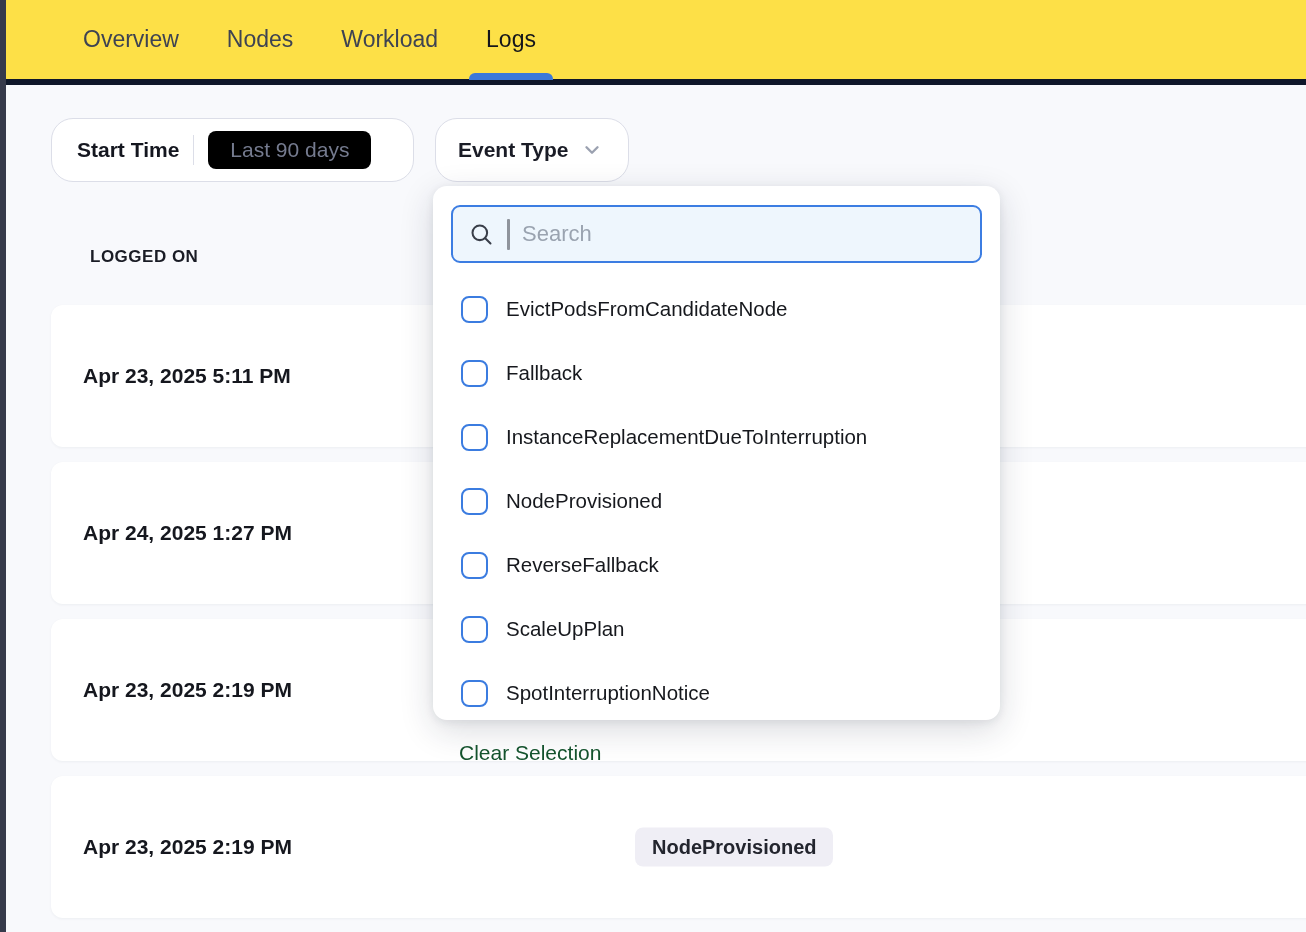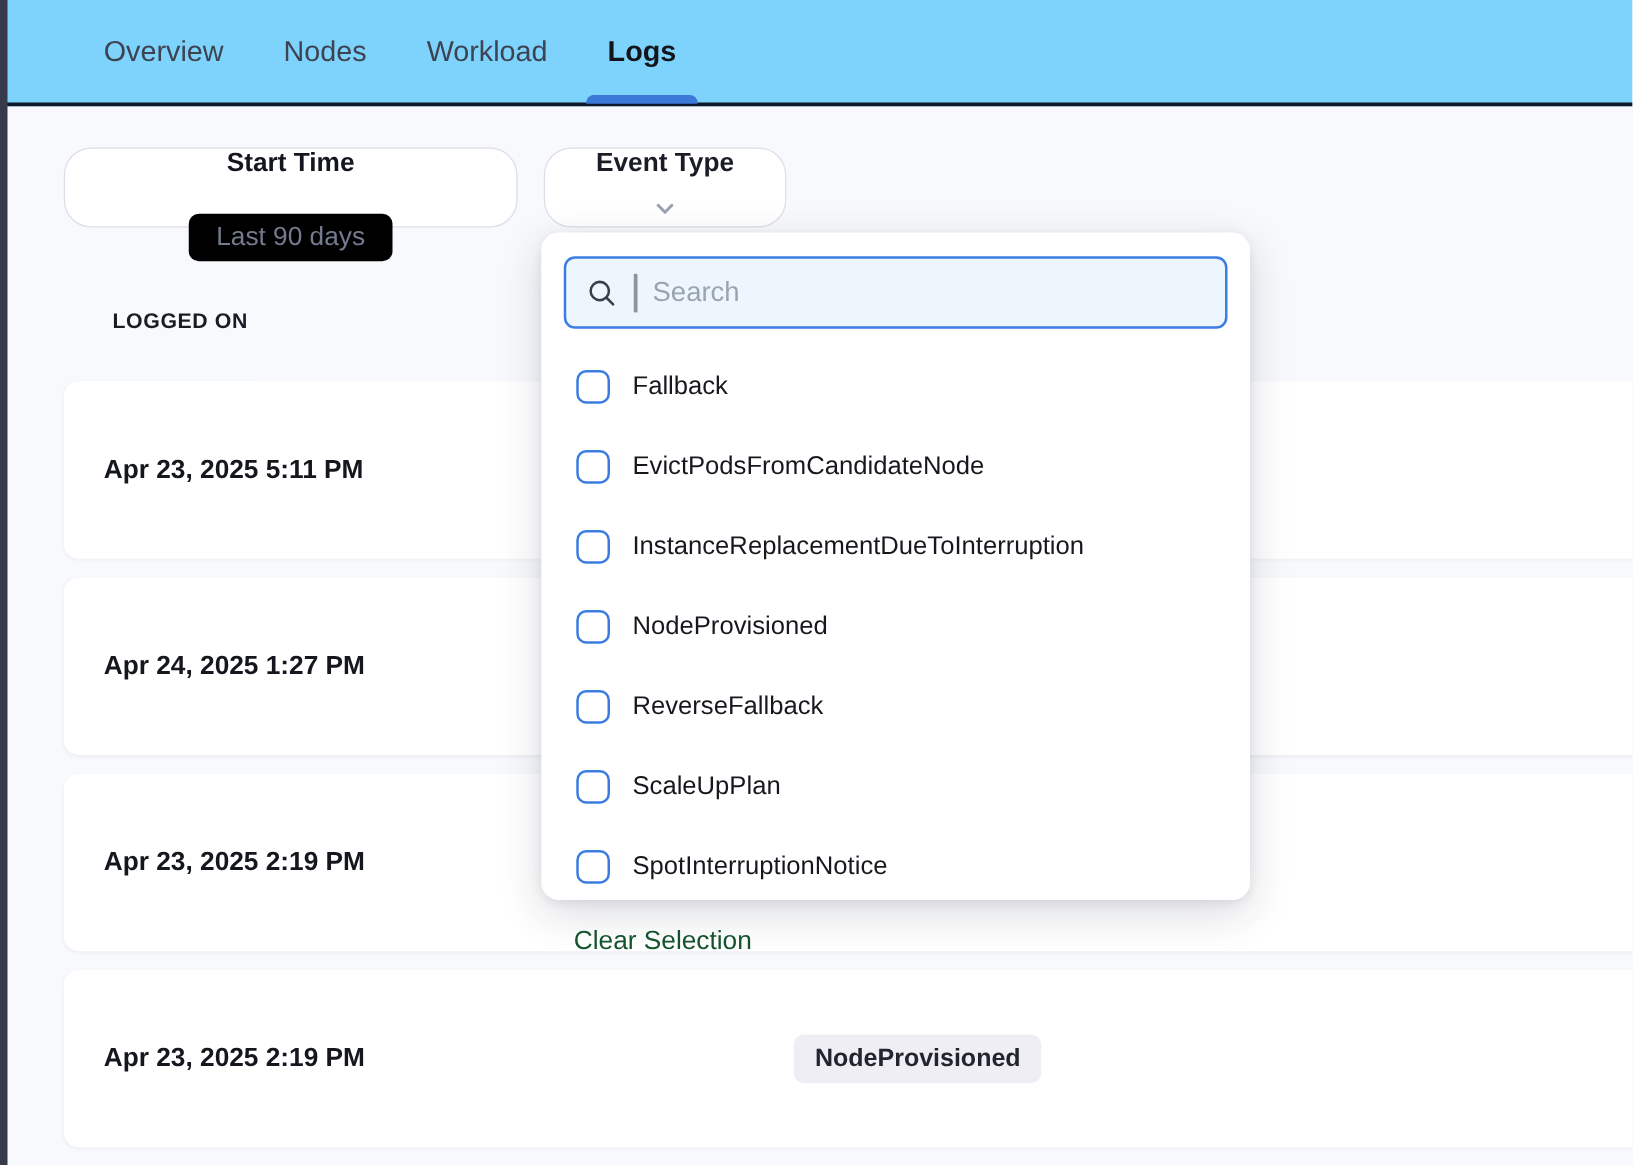--- a/index.html
+++ b/index.html
@@ -14,41 +14,41 @@
 
   
   .side-strip {
     position:absolute; left:0; top:0; width:6px; height:932px;
     background:#363a4b; z-index:60;
   }
 
   
   .tabbar {
     position:absolute; left:0; top:0; right:0; height:85px;
-    background:#7dd3fc; border-bottom:3px solid #0f172a;
+    background:#fde047; border-bottom:6px solid #0f172a;
     display:flex; align-items:stretch; padding-left:66px; gap:14px;
     z-index:10;
   }
   .tab {
     position:relative; display:flex; align-items:center;
     padding:0 17px; font-size:23px; font-weight:500; color:#3e4352;
     cursor:pointer; white-space:nowrap;
   }
   .tab .tab-underline {
     display:none; position:absolute; left:0; right:0; bottom:-1px; height:7px;
     background:#3b78d8; border-radius:6px 6px 0 0;
   }
-  .tab.active { font-weight:700; color:#14151b;justify-content:flex-end; }
+  .tab.active { font-weight:400; color:#14151b;justify-content:flex-end; }
   .tab.active .tab-underline { display:block; }
 
   
   .filter-btn {
     position:absolute; top:118px; height:64px;
     background:#ffffff; border:1px solid #dcdee8; border-radius:22px;
-    display:inline-flex; align-items:center; cursor:pointer;flex-direction:column;
+    display:inline-flex; align-items:center; cursor:pointer;
   }
   .start-time-btn { left:51px; padding:0 25px; gap:14px; min-width:363px; }
   .start-time-label { font-size:21px; font-weight:700; color:#14161f; white-space:nowrap; }
   .filter-sep { width:1px; height:30px; background:#dcdee8; }
   .filter-chip {
     background:#000000; border-radius:8px; padding:7px 22px;
     font-size:21px; color:#757b8f; white-space:nowrap;
   }
   .event-type-btn { left:435px; padding:0 22px; gap:13px; min-width:194px;text-align:right; }
   .event-type-label { font-size:21px; font-weight:600; color:#1a1c26; white-space:nowrap; }
@@ -182,26 +182,26 @@
       <line x1="15.3" y1="15.3" x2="20" y2="20"></line>
     </svg>
     <span class="text-caret"></span>
     <span class="search-placeholder">Search</span>
   </div>
 
   <div class="options">
 
       <div class="option-row">
         <span class="checkbox"></span>
+        <span class="option-label">EvictPodsFromCandidateNode</span>
+      </div>
+
+      <div class="option-row">
+        <span class="checkbox"></span>
         <span class="option-label">Fallback</span>
-      </div>
-
-      <div class="option-row">
-        <span class="checkbox"></span>
-        <span class="option-label">EvictPodsFromCandidateNode</span>
       </div>
 
       <div class="option-row">
         <span class="checkbox"></span>
         <span class="option-label">InstanceReplacementDueToInterruption</span>
       </div>
 
       <div class="option-row">
         <span class="checkbox"></span>
         <span class="option-label">NodeProvisioned</span>

